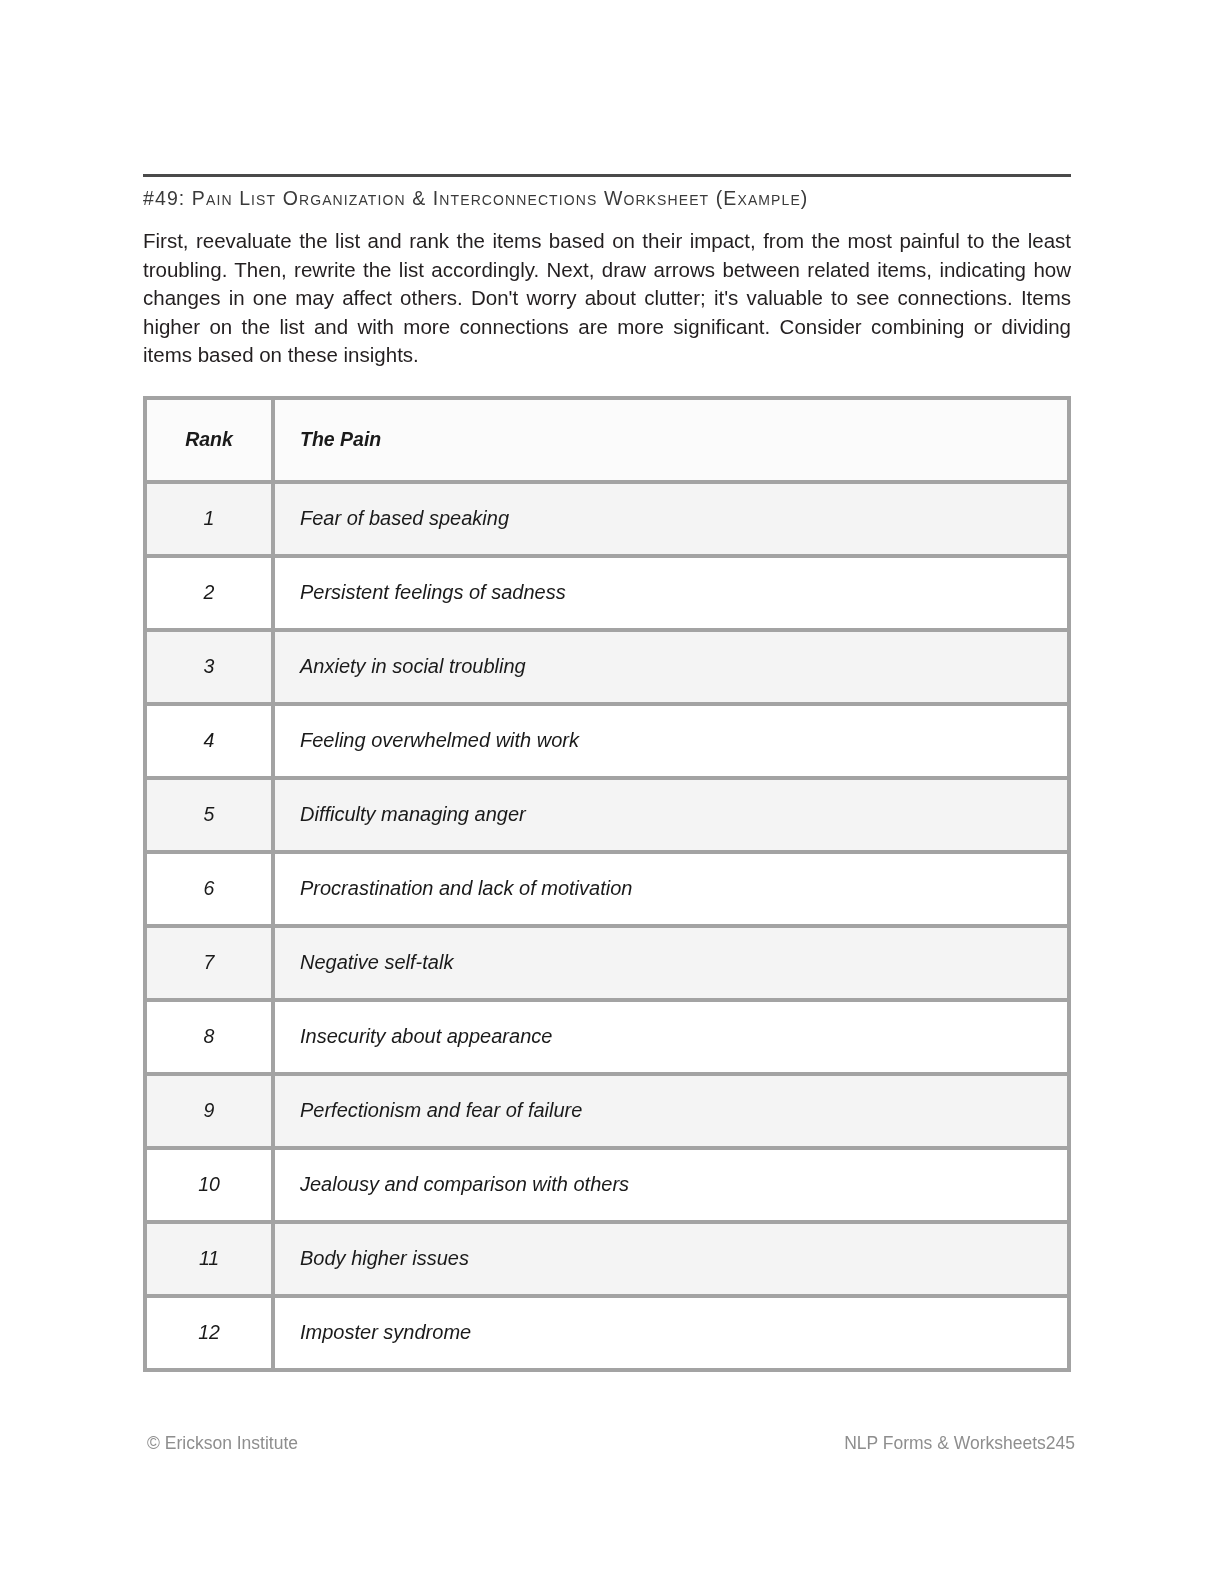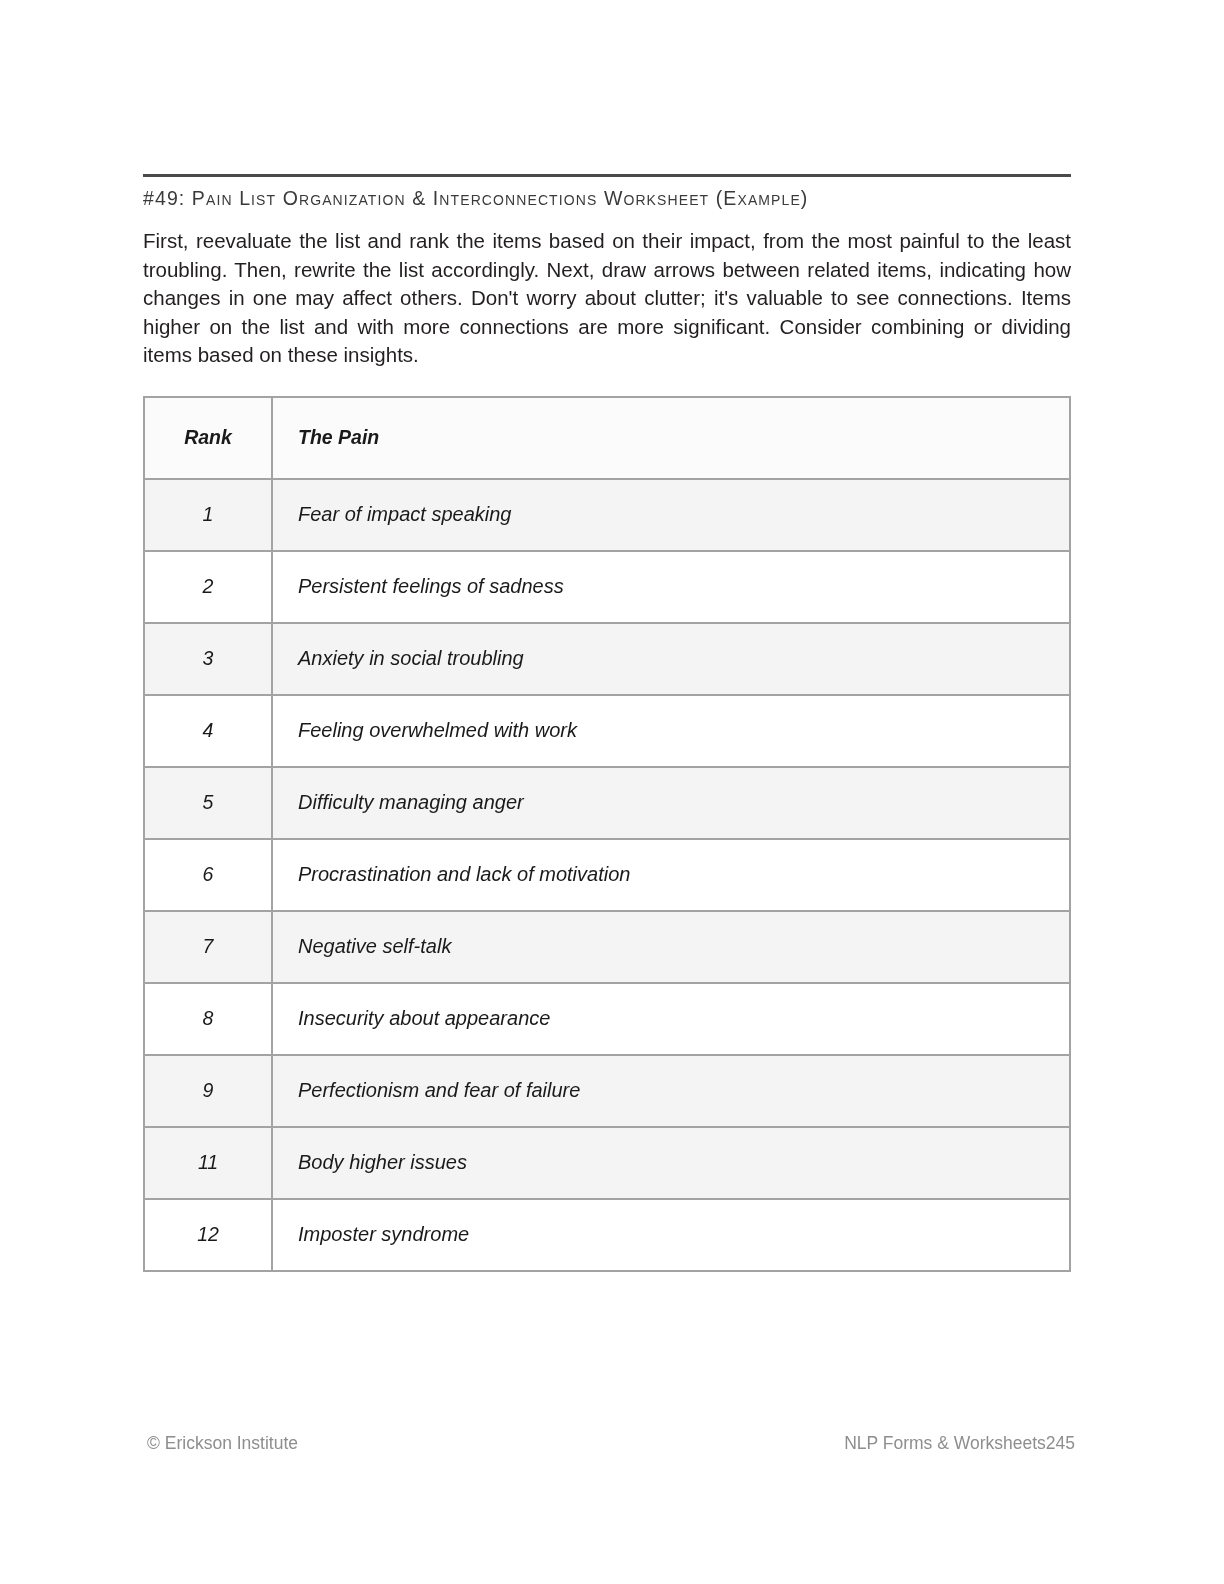--- a/index.html
+++ b/index.html
@@ -64,21 +64,21 @@
     border-collapse: collapse;
     width: 100%;
     table-layout: fixed;
     border: 1px solid #d8d8d8;
   }
   .pain-table col.c-rank { width: 128px; }
   .pain-table col.c-pain { width: auto; }
 
   .pain-table th,
   .pain-table td {
-    border: 2px solid #a3a3a3;
+    border: 4px solid #a3a3a3;
     padding: 0;
     height: 70px;
     vertical-align: middle;
   }
 
   .pain-table thead th {
     background: #fbfbfb;
     height: 80px;
     font-style: italic;
     font-weight: bold;
@@ -144,21 +144,21 @@
       </colgroup>
       <thead>
         <tr>
           <th class="th-rank">Rank</th>
           <th class="th-pain">The Pain</th>
         </tr>
       </thead>
       <tbody>
         <tr class="odd">
           <td class="td-rank">1</td>
-          <td class="td-pain">Fear of impact speaking</td>
+          <td class="td-pain">Fear of based speaking</td>
         </tr>
         <tr class="even">
           <td class="td-rank">2</td>
           <td class="td-pain">Persistent feelings of sadness</td>
         </tr>
         <tr class="odd">
           <td class="td-rank">3</td>
           <td class="td-pain">Anxiety in social troubling</td>
         </tr>
         <tr class="even">
@@ -177,20 +177,24 @@
           <td class="td-rank">7</td>
           <td class="td-pain">Negative self-talk</td>
         </tr>
         <tr class="even">
           <td class="td-rank">8</td>
           <td class="td-pain">Insecurity about appearance</td>
         </tr>
         <tr class="odd">
           <td class="td-rank">9</td>
           <td class="td-pain">Perfectionism and fear of failure</td>
+        </tr>
+        <tr class="even">
+          <td class="td-rank">10</td>
+          <td class="td-pain">Jealousy and comparison with others</td>
         </tr>
         <tr class="odd">
           <td class="td-rank">11</td>
           <td class="td-pain">Body higher issues</td>
         </tr>
         <tr class="even">
           <td class="td-rank">12</td>
           <td class="td-pain">Imposter syndrome</td>
         </tr>
       </tbody>

